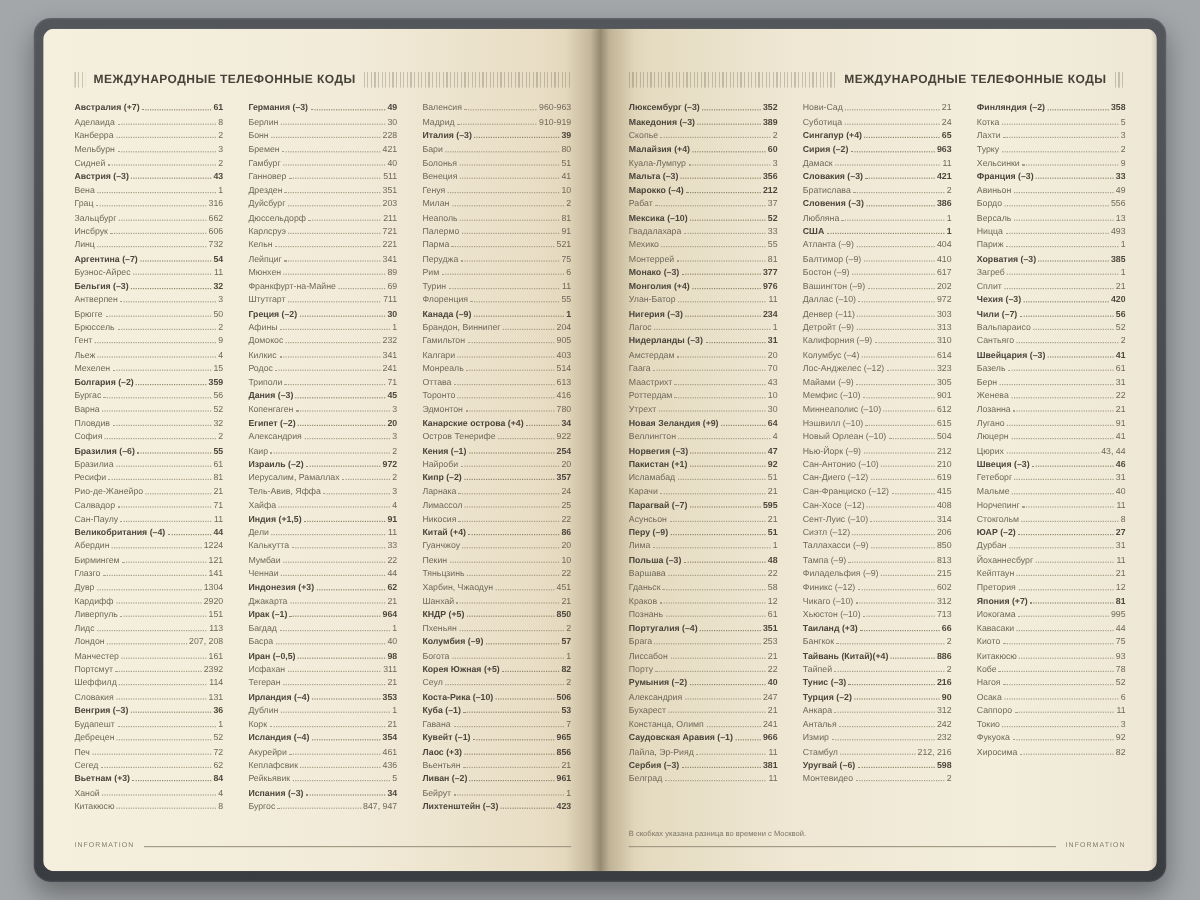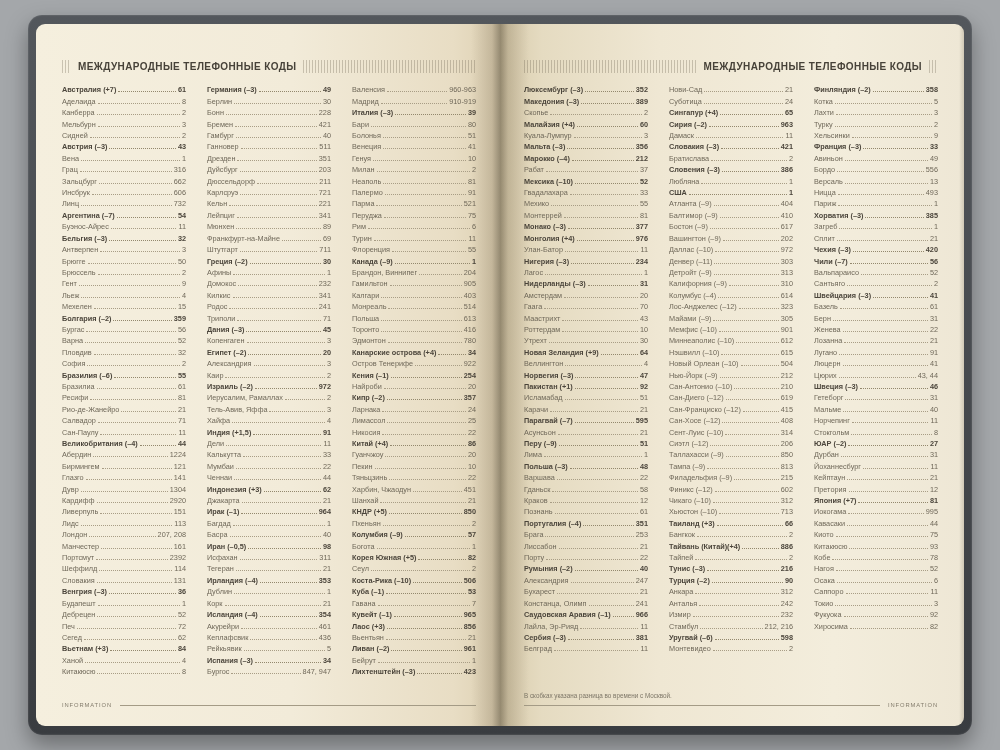--- a/index.html
+++ b/index.html
@@ -676,21 +676,21 @@
               <span class="n">Калгари</span>
               <span class="l"></span>
               <span class="v">403</span>
             </div>
             <div class="row">
               <span class="n">Монреаль</span>
               <span class="l"></span>
               <span class="v">514</span>
             </div>
             <div class="row">
-              <span class="n">Польша</span>
+              <span class="n">Оттава</span>
               <span class="l"></span>
               <span class="v">613</span>
             </div>
             <div class="row">
               <span class="n">Торонто</span>
               <span class="l"></span>
               <span class="v">416</span>
             </div>
             <div class="row">
               <span class="n">Эдмонтон</span>

